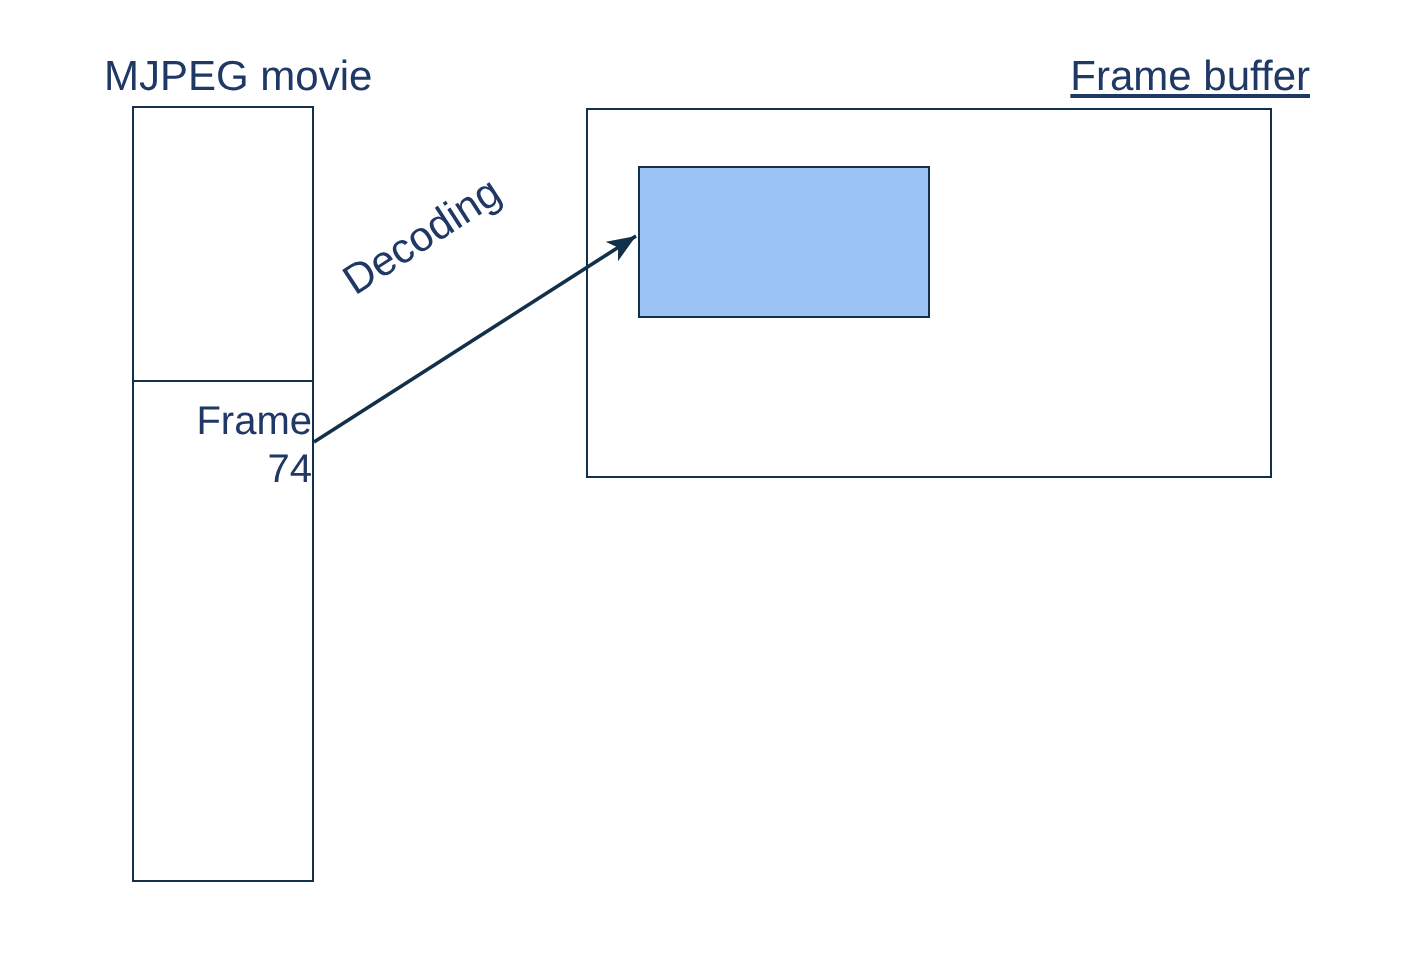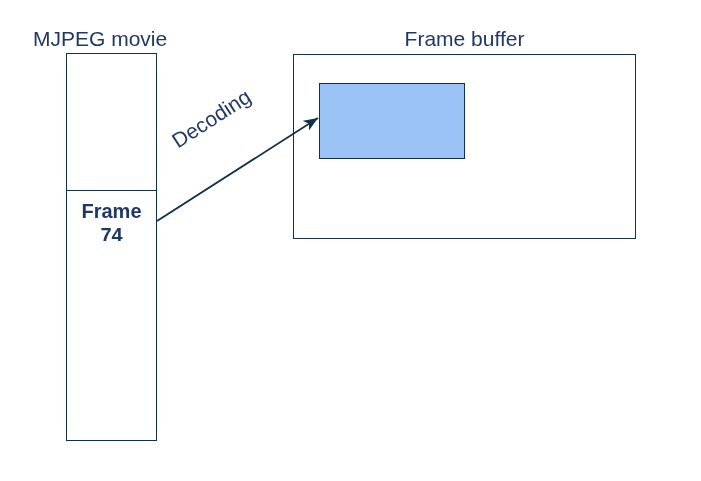--- a/index.html
+++ b/index.html
@@ -20,30 +20,32 @@
   }
 
   
   .title {
     position: absolute;
     color: #1F3864;
     font-size: 21px;
     line-height: 24px;
     white-space: nowrap;
     font-family: "Liberation Sans", sans-serif;
+    margin-left: 19px;
   }
   #movie-title {
     left: 33px;
     top: 27px;
   }
   #buffer-title {
     left: 293px;
     top: 27px;
     width: 343px;
-    text-align: center;
+    text-align: right;
+    text-decoration: underline;
   }
 
   
   #movie-strip {
     position: absolute;
     left: 66px;
     top: 53px;
     width: 91px;
     height: 388px;
     border: 1.6px solid #12304A;
@@ -61,23 +63,22 @@
     top: 0;
     height: 136px;
   }
   #strip-cell-current {
     top: 136px;
     height: 65px;
     border-top: 1.6px solid #12304A;
     border-bottom: 1.6px solid #12304A;
     display: flex;
     flex-direction: column;
-    align-items: center;
+    align-items: flex-end;
     justify-content: center;
-    font-weight: bold;
   }
   #strip-cell-bottom {
     top: 187px;
     height: 198px;
   }
   .cell-line {
     color: #1F3864;
     font-size: 20px;
     line-height: 24px;
     text-align: center;

